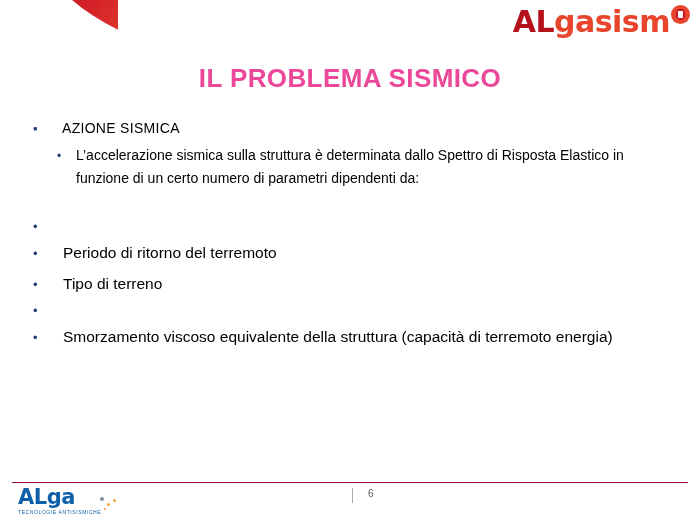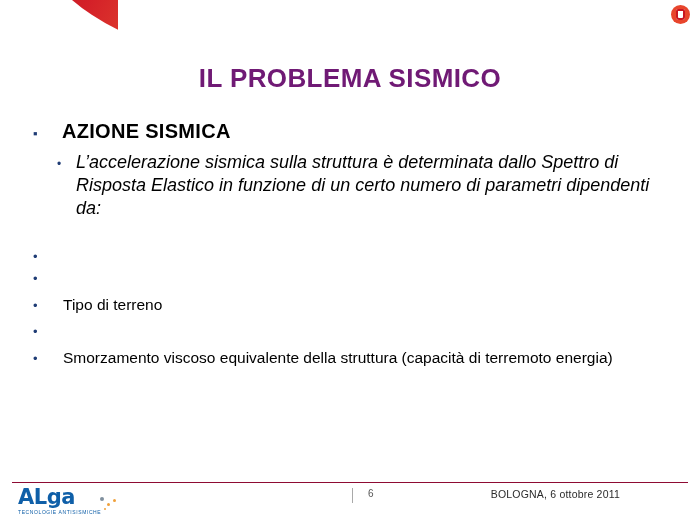--- a/index.html
+++ b/index.html
@@ -88,21 +88,21 @@
   
   .slide-title {
     position: absolute;
     left: 0;
     top: 63px;
     width: 700px;
     text-align: center;
     font-size: 26px;
     font-weight: bold;
     letter-spacing: 0.4px;
-    color: #701a75;
+    color: #ec4899;
   }
 
   
   .content {
     position: absolute;
     left: 0;
     top: 120px;
     width: 700px;
   }
   .bullet-dot {
@@ -113,37 +113,36 @@
 
   
   .lvl1 {
     display: flex;
     align-items: baseline;
     padding-left: 33px;
     margin-bottom: 8px;
   }
   .lvl1 .bullet-dot { font-size: 13px; width: 29px; }
   .lvl1 .txt {
-    font-size: 20px;
-    font-weight: bold;
+    font-size: 14px;
+    font-weight: normal;
     letter-spacing: 0.3px;
   }
 
   
   .lvl2 {
     display: flex;
     align-items: baseline;
     padding-left: 57px;
     padding-right: 28px;
   }
   .lvl2 .bullet-dot { font-size: 12px; width: 19px; }
   .lvl2 .txt {
-    font-size: 18px;
+    font-size: 14px;
     line-height: 23px;
-    font-style: italic;
   }
 
   
   .plain-list {
     margin-top: 30px;
     padding-left: 33px;
     padding-right: 28px;
   }
   .plain-item {
     display: flex;
@@ -238,20 +237,21 @@
 </style>
 </head>
 <body>
 
 <div class="corner-arc">
   <div class="fill"></div>
   <div class="cut"></div>
 </div>
 
 <div class="brand-logo">
+  <span class="brand-word"><span class="b-dark">AL</span><span class="b-light">gasism</span></span>
   <span class="brand-badge"></span>
 </div>
 
 <div class="slide-title">IL PROBLEMA SISMICO</div>
 
 <div class="content">
 
   <div class="lvl1">
     <span class="bullet-dot">▪</span>
     <span class="txt">AZIONE SISMICA</span>
@@ -263,20 +263,21 @@
   </div>
 
   <div class="plain-list">
 
     <div class="plain-item">
       <span class="bullet-dot">•</span>
     </div>
 
     <div class="plain-item">
       <span class="bullet-dot">•</span>
+      <span class="txt">Periodo di ritorno del terremoto</span>
     </div>
 
     <div class="plain-item">
       <span class="bullet-dot">•</span>
       <span class="txt">Tipo di terreno</span>
     </div>
 
     <div class="plain-item">
       <span class="bullet-dot">•</span>
     </div>
@@ -299,15 +300,14 @@
       <i class="d1"></i>
         <i class="d2"></i>
         <i class="d3"></i>
         <i class="d4"></i>
     </div>
     <div class="fl-tag">TECNOLOGIE ANTISISMICHE</div>
   </div>
 
   <div class="foot-divider"></div>
   <div class="foot-page">6</div>
-  <div class="foot-place">BOLOGNA, 6 ottobre 2011</div>
 
 </div>
 
 </body></html>

